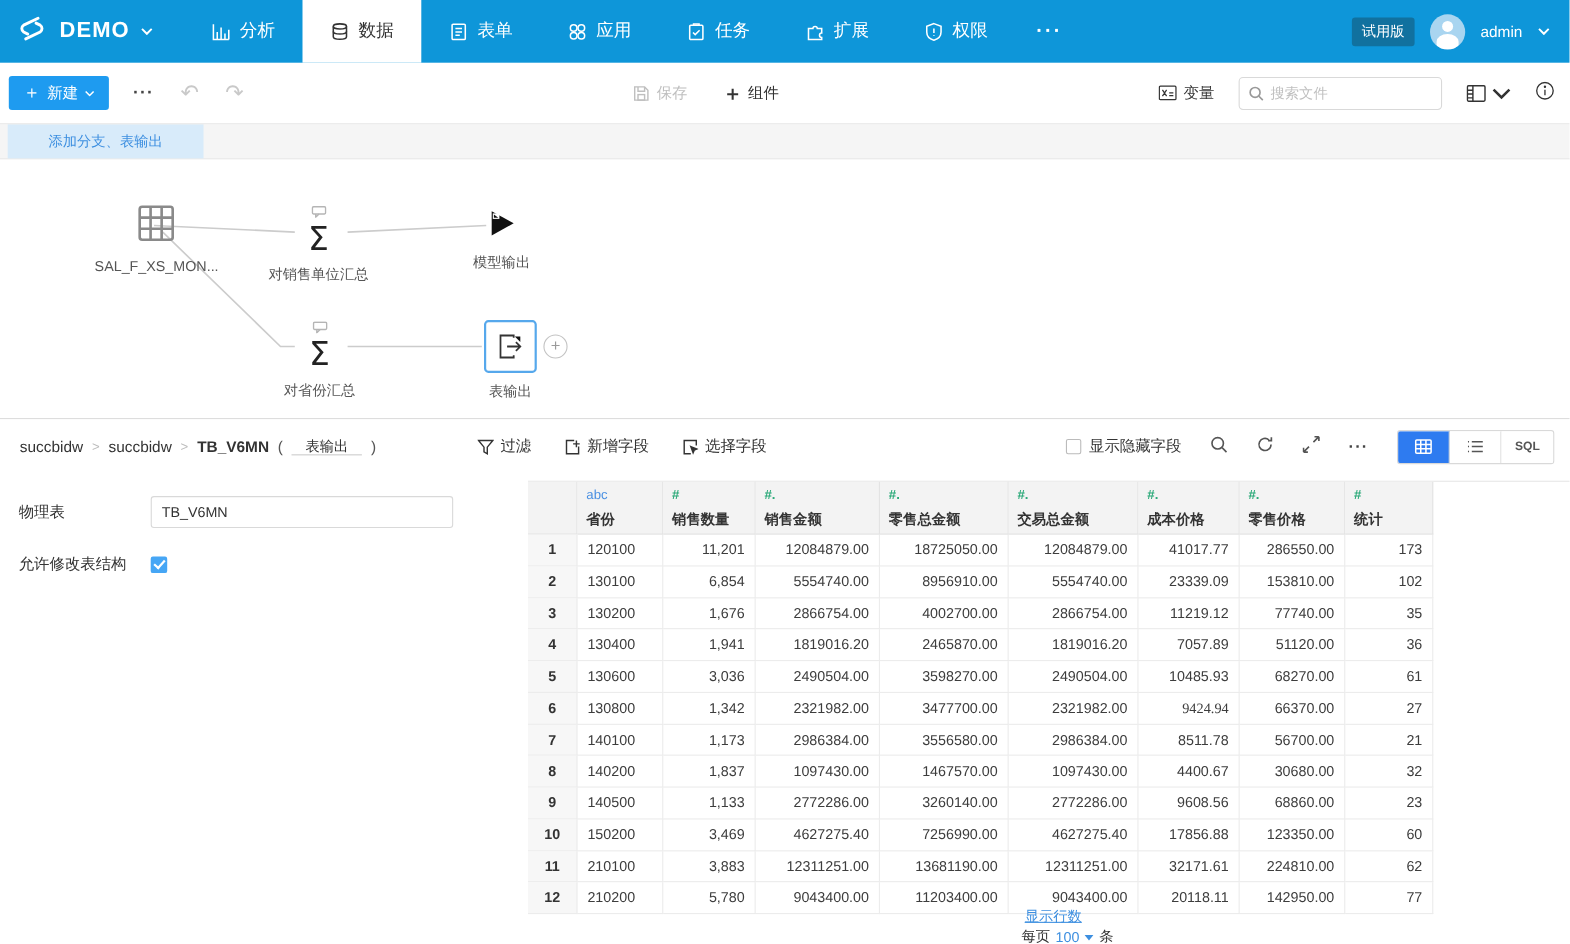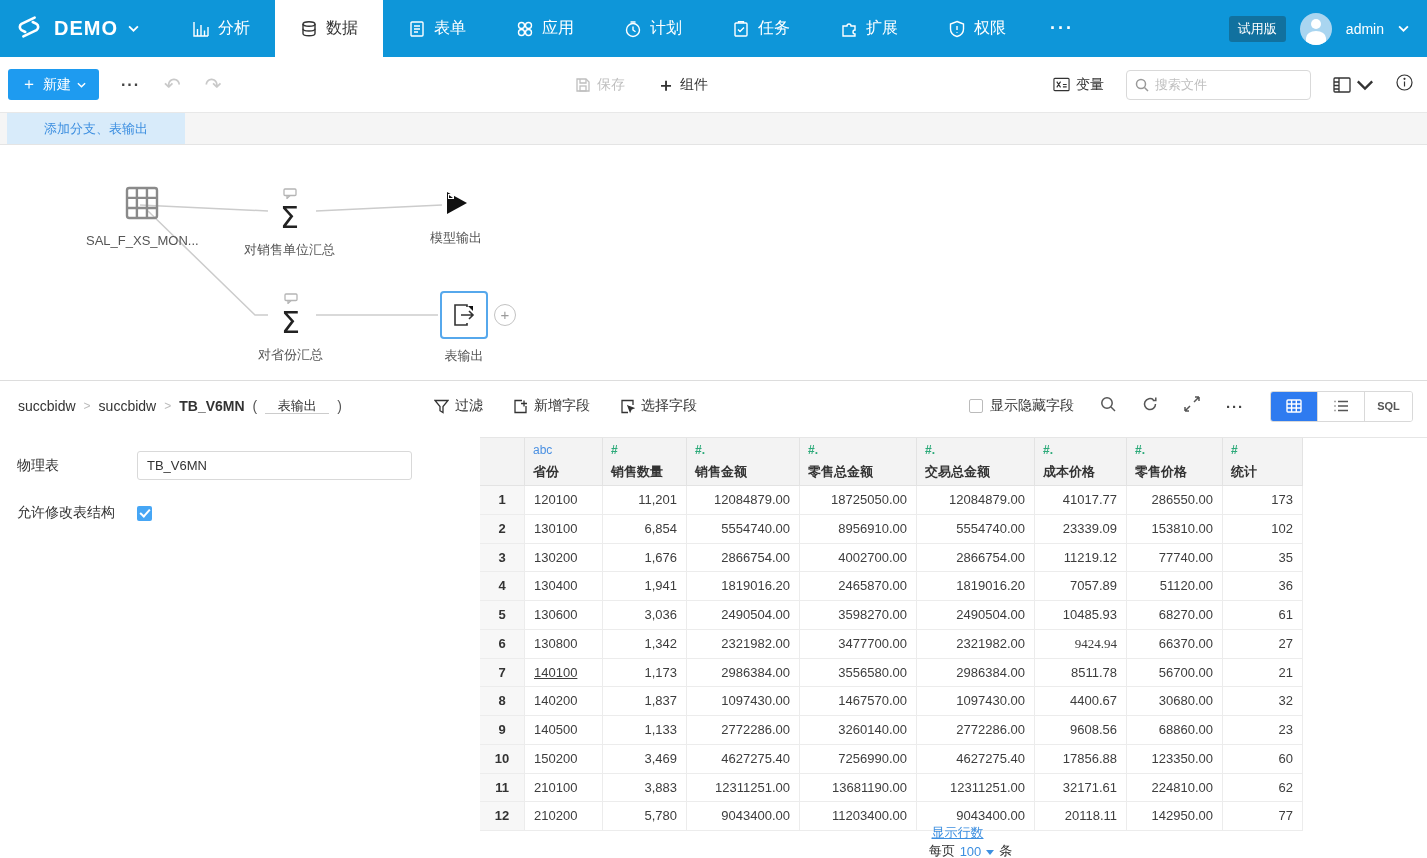--- a/index.html
+++ b/index.html
@@ -177,27 +177,20 @@
         <svg viewBox="0 0 18 18">
           <circle cx="5.5" cy="5.5" r="3"></circle>
           <circle cx="12.5" cy="5.5" r="3"></circle>
           <circle cx="5.5" cy="12.5" r="3"></circle>
           <circle cx="12.5" cy="12.5" r="3"></circle>
         </svg>
         <span>应用</span>
       </div>
       <div class="nav-tab">
         <svg viewBox="0 0 18 18">
-          <circle cx="9" cy="10" r="6.5"></circle>
-          <path d="M9 6.5 V10 l2.5 1.8 M6.5 2 h5"></path>
-        </svg>
-        <span>计划</span>
-      </div>
-      <div class="nav-tab">
-        <svg viewBox="0 0 18 18">
           <rect x="3" y="3" width="12" height="13" rx="1"></rect>
           <path d="M6.5 3 V1.8 h5 V3"></path>
           <path d="M6 9.5 l2 2 4 -4"></path>
         </svg>
         <span>任务</span>
       </div>
       <div class="nav-tab">
         <svg viewBox="0 0 18 18">
           <path d="M3 6 h4 a2 2 0 1 1 4 0 h4 v4 a2 2 0 1 0 0 4 v2 H3 z"></path>
         </svg>
@@ -545,21 +538,21 @@
             <div class="g-cell num" style="width: 84px;">1,342</div>
             <div class="g-cell num" style="width: 113px;">2321982.00</div>
             <div class="g-cell num" style="width: 117px;">3477700.00</div>
             <div class="g-cell num" style="width: 118px;">2321982.00</div>
             <div class="g-cell num" style="width: 92px; font-family: Liberation Serif, serif;">9424.94</div>
             <div class="g-cell num" style="width: 96px;">66370.00</div>
             <div class="g-cell num" style="width: 80px;">27</div>
           </div>
           <div class="g-row">
             <div class="g-cell rn" style="width: 45px;">7</div>
-            <div class="g-cell" style="width: 78px; text-decoration: underline;">140100</div>
+            <div class="g-cell" style="width: 78px;">140100</div>
             <div class="g-cell num" style="width: 84px;">1,173</div>
             <div class="g-cell num" style="width: 113px;">2986384.00</div>
             <div class="g-cell num" style="width: 117px;">3556580.00</div>
             <div class="g-cell num" style="width: 118px;">2986384.00</div>
             <div class="g-cell num" style="width: 92px;">8511.78</div>
             <div class="g-cell num" style="width: 96px;">56700.00</div>
             <div class="g-cell num" style="width: 80px;">21</div>
           </div>
           <div class="g-row">
             <div class="g-cell rn" style="width: 45px;">8</div>

